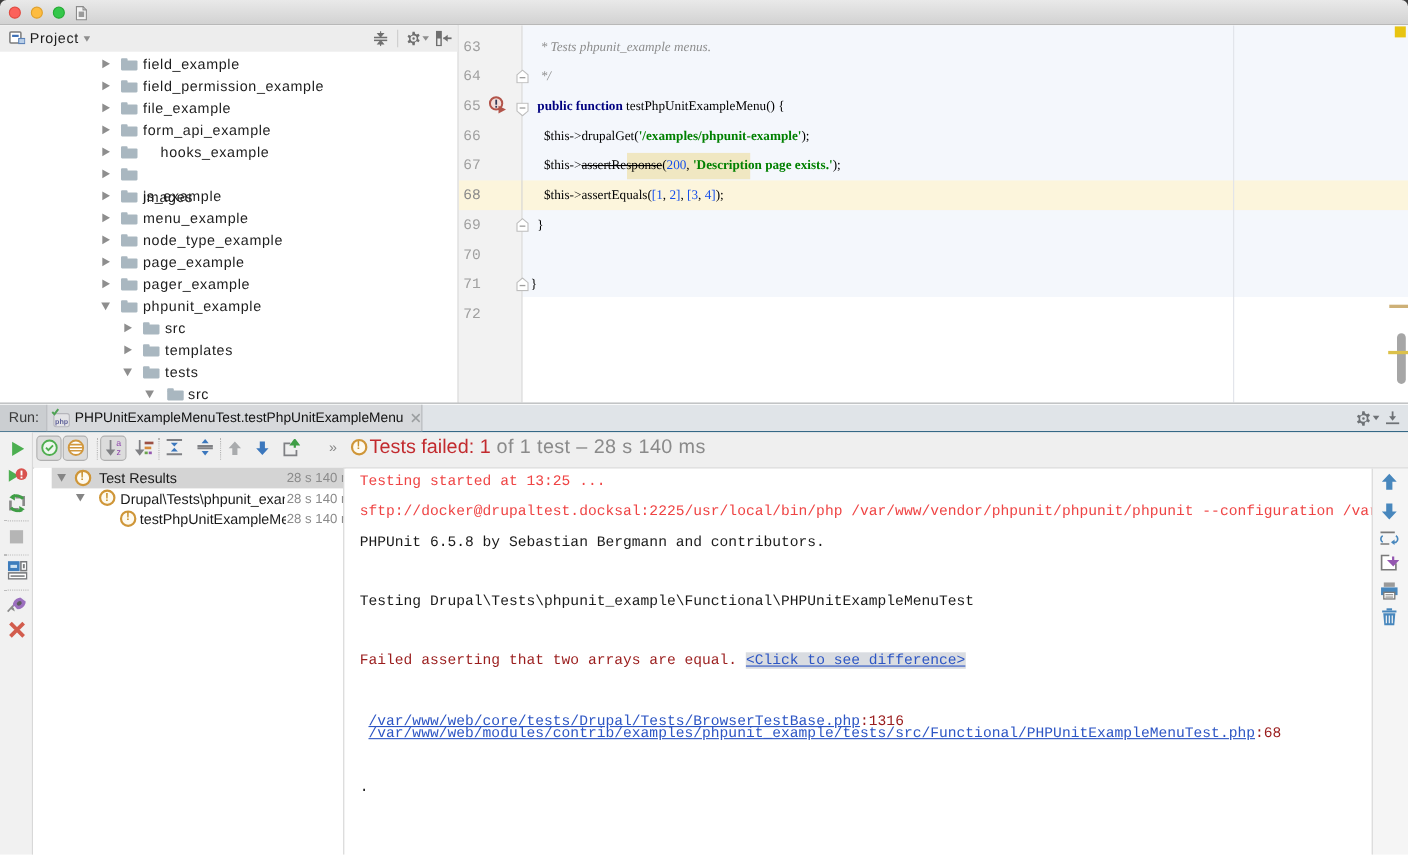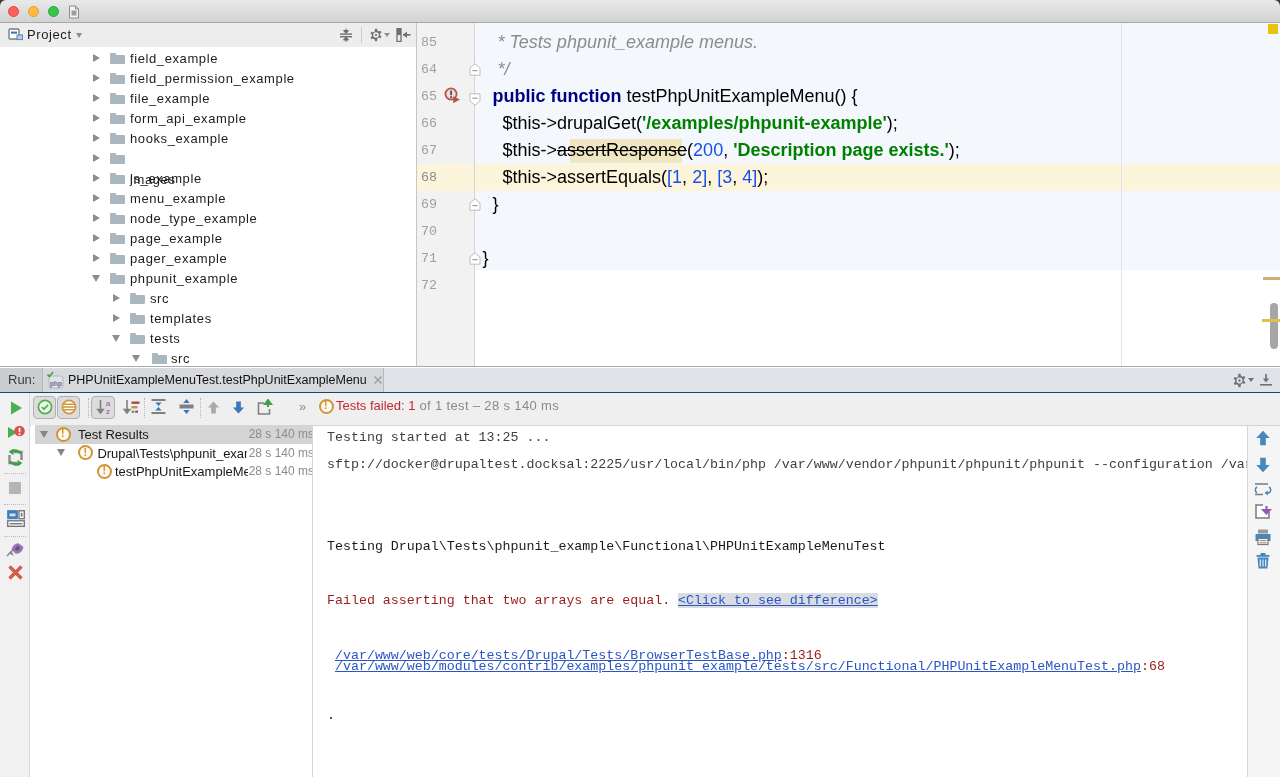--- a/index.html
+++ b/index.html
@@ -26,40 +26,40 @@
 .folder:before { content:""; position:absolute; left:0; top:0; width:6px; height:3px; background:#a9b7c0; border-radius:1px 1px 0 0; }
 .folder:after { content:""; position:absolute; left:0; top:2px; width:15px; height:9px; background:#a9b7c0; border-radius:1px; }
 
 
 #editor { left:417px; top:23px; width:863px; height:343px; background:#fff; overflow:hidden; }
 #gutter { position:absolute; left:0; top:0; width:57px; height:343px; background:#f2f2f2; }
 #gutter-line { position:absolute; left:57px; top:0; width:1px; height:343px; background:#d4d4d4; }
 #code-bg-blue { position:absolute; left:58px; top:0; width:805px; height:247px; background:#f4f7fc; }
 #caret-row { position:absolute; left:0; top:141px; width:863px; height:27px; background:#fcf5dc; }
 .lnum { position:absolute; width:30px; text-align:right; font-family:"Liberation Mono",monospace; font-size:13.3px; color:#a0a0a0; height:27px; line-height:27px; left:-10px; }
-.cline { position:absolute; left:65.5px; height:27px; line-height:27px; font-family:Liberation Sans, sans-serif; font-size:18px; color:#000; white-space:pre; }
+.cline { position:absolute; left:65.5px; height:27px; line-height:27px; font-family:Liberation Serif, serif; font-size:12px; color:#000; white-space:pre; }
 .kw { color:#000080; font-weight:bold; }
 .str { color:#008000; font-weight:bold; }
 .num { color:#1750eb; }
 .cmt { color:#8c8c8c; font-style:italic; }
 #margin-line { position:absolute; left:704px; top:0; width:1px; height:343px; background:#e0e3e9; }
 
 
 #runpanel { left:0; top:366px; width:1280px; height:411px; border-top:1px solid #a8abad; }
 #run-header { position:absolute; left:0; top:1px; width:1280px; height:25px; background:#e0e4e8; border-bottom:1px solid #0c4a6e; }
 #run-toolbar { position:absolute; left:0; top:26px; width:1280px; height:33px; background:#efefef; border-bottom:1px solid #d4d4d4; }
 #run-left { position:absolute; left:0; top:26px; width:30px; height:385px; background:#f1f1f1; border-right:1px solid #d8d8d8; }
 #run-tree { position:absolute; left:31px; top:58px; width:282px; height:353px; background:#fff; border-right:1px solid #d5d5d5; overflow:hidden; }
 #run-console { position:absolute; left:314px; top:59px; width:933px; height:352px; background:#fff; overflow:hidden; }
 #run-iconstrip { position:absolute; left:1247px; top:59px; width:33px; height:352px; background:#f5f5f5; border-left:1px solid #d8d8d8; }
 .cons-line { position:absolute; left:13px; height:27.2px; line-height:27.2px; font-family:"Liberation Mono",monospace; font-size:13.3px; color:#1a1a1a; white-space:pre; }
-.sysout { color:#404040; }
+.sysout { color:#ef4444; }
 .errout { color:#9a1c1c; }
 .clink { color:#2c55c4; text-decoration:underline; }
-.trow { position:absolute; left:4px; width:282px; height:18px; font-size:13px; color:#181818;text-align:center; }
+.trow { position:absolute; left:16px; width:282px; height:18px; font-size:13px; color:#181818;text-align:center; }
 .ttime { position:absolute; right:3px; top:0; height:18px; line-height:18px; font-size:12px; color:#8b8b8b; }
 .warnball { position:absolute; width:15px; height:15px; border-radius:50%; border:2.2px solid #cf9638; background:#fefaef; }
 .warnball:after { content:"!"; position:absolute; left:0; top:-0.5px; width:10.6px; height:11.5px; line-height:11.5px; text-align:center; font-size:10.5px; font-weight:bold; color:#c8922f; }
 .toolbtn { position:absolute; top:2.5px; width:23px; height:23px; background:#dcdcdc; border:1px solid #b0b0b0; border-radius:4px; }
 </style>
 </head>
 <body>
 <div id="root">
 
   <div class="abs" id="titlebar">
@@ -123,21 +123,21 @@
           <div class="ptext" style="left:130px;top:2.5px;">file_example</div>
         </div>
       <div class="prow" style="top:85px;">
           <div class="tri-r" style="left:93px;top:5.5px;"></div>
           <div class="folder" style="left:110px;top:4.5px;"></div>
           <div class="ptext" style="left:130px;top:2.5px;">form_api_example</div>
         </div>
       <div class="prow" style="top:105px;">
           <div class="tri-r" style="left:93px;top:5.5px;"></div>
           <div class="folder" style="left:110px;top:4.5px;"></div>
-          <div class="ptext" style="left:130px;top:2.5px;">hooks_example</div>
+          <div class="ptext" style="left:146px;top:2.5px;">hooks_example</div>
         </div>
       <div class="prow" style="top:125px;">
           <div class="tri-r" style="left:93px;top:5.5px;"></div>
           <div class="folder" style="left:110px;top:4.5px;"></div>
           <div class="ptext" style="left:130px;top:2.5px;margin-top:21px;">images</div>
         </div>
       <div class="prow" style="top:145px;">
           <div class="tri-r" style="left:93px;top:5.5px;"></div>
           <div class="folder" style="left:110px;top:4.5px;"></div>
           <div class="ptext" style="left:130px;top:2.5px;">js_example</div>
@@ -190,21 +190,21 @@
     </div>
   </div>
 
   <div class="abs" id="editor">
     <div id="gutter"></div>
     <div id="code-bg-blue"></div>
     <div id="caret-row"></div>
     <div id="gutter-line"></div>
     <div id="margin-line"></div>
     <div id="code-lines">
-      <div class="lnum" style="top:6px;">85</div>
+      <div class="lnum" style="top:6px;">63</div>
       <div class="lnum" style="top:33px;">64</div>
       <div class="lnum" style="top:60px;">65</div>
       <div class="lnum" style="top:87px;">66</div>
       <div class="lnum" style="top:114px;">67</div>
       <div class="lnum" style="top:141px; color:#8a8a8a;">68</div>
       <div class="lnum" style="top:168px;">69</div>
       <div class="lnum" style="top:195px;">70</div>
       <div class="lnum" style="top:222px;">71</div>
       <div class="lnum" style="top:249px;">72</div>
       <div class="abs" style="left:153.3px; top:115.5px; width:112px; height:24px; background:#f0e7c2;"></div>
@@ -315,21 +315,21 @@
       </svg>
       <svg class="abs" style="left:231px; top:6.5px;" width="15" height="15" viewBox="0 0 16 16">
         <path d="M8 14.5 L14 8 H10.5 V1.5 H5.5 V8 H2 Z" fill="#3b77bd"></path>
       </svg>
       <svg class="abs" style="left:255.5px; top:5.5px;" width="17" height="17" viewBox="0 0 17 17">
         <path d="M13.5 10 V15 H2.5 V4 H8" fill="none" stroke="#7f8084" stroke-width="1.6"></path>
         <path d="M12 8 V2 M12 1 L9 5 H15 Z" stroke="#3f9e46" stroke-width="2" fill="#3f9e46"></path>
       </svg>
       <div class="abs" style="left:299px; top:4px; height:20px; line-height:20px; font-size:13px; color:#8a8a8a;">»</div>
       <div class="warnball" style="left:318.5px; top:5.5px;"></div>
-      <div class="abs" style="left:336px; top:3px; height:20px; line-height:20px; font-size:13px; color:#c22a2e; white-space:pre;">Tests failed: 1<span style="color:#8a8a8a; letter-spacing:0.35px;"> of 1 test – 28 s 140 ms</span></div>
+      <div class="abs" style="left:336px; top:3px; height:20px; line-height:20px; font-size:18px; color:#c22a2e; white-space:pre;">Tests failed: 1<span style="color:#8a8a8a; letter-spacing:0.35px;"> of 1 test – 28 s 140 ms</span></div>
     </div>
     <div id="run-left">
       <svg class="abs" style="left:8px; top:7px;" width="16" height="16" viewBox="0 0 16 16">
         <path d="M3 1.5 L14 8 L3 14.5 Z" fill="#4caf50"></path>
       </svg>
       <svg class="abs" style="left:6px; top:31px;" width="20" height="18" viewBox="0 0 20 18">
         <path d="M2 3 L11 8.5 L2 14 Z" fill="#4caf50"></path>
         <circle cx="13.5" cy="7" r="5.3" fill="#d9534f"></circle>
         <rect x="12.7" y="3.8" width="1.7" height="4.4" fill="#fff"></rect>
         <rect x="12.7" y="9.3" width="1.7" height="1.6" fill="#fff"></rect>
@@ -380,20 +380,21 @@
       </div>
       <div class="trow" style="top:37.4px; height:18.7px;">
         <div class="warnball" style="left:62px; top:1.5px;"></div>
         <div class="abs" style="left:80px; top:0; height:19px; line-height:19px; font-size:13px; width:133px; overflow:hidden; white-space:nowrap;">testPhpUnitExampleMenu</div>
         <div class="ttime" style="height:19px; line-height:19px;">28 s 140 ms</div>
       </div>
     </div>
     <div id="run-console">
       <div class="cons-line sysout" style="top:-1.8px;">Testing started at 13:25 ...</div>
       <div class="cons-line sysout" style="top:25.4px;">sftp://docker@drupaltest.docksal:2225/usr/local/bin/php /var/www/vendor/phpunit/phpunit/phpunit --configuration /var/www/phpunit.xml</div>
+      <div class="cons-line" style="top:52.6px;">PHPUnit 6.5.8 by Sebastian Bergmann and contributors.</div>
       <div class="cons-line" style="top:161.4px;"><span class="errout">Failed asserting that two arrays are equal.</span> <span class="clink" style="background:#d9dce1;">&lt;Click to see difference&gt;</span></div>
       <div class="cons-line" style="top:107px;">Testing Drupal\Tests\phpunit_example\Functional\PHPUnitExampleMenuTest</div>
       <div class="cons-line" style="top:215.8px;"> <span class="clink">/var/www/web/core/tests/Drupal/Tests/BrowserTestBase.php</span><span class="errout">:1316</span></div>
       <div class="cons-line" style="top:227px;"> <span class="clink">/var/www/web/modules/contrib/examples/phpunit_example/tests/src/Functional/PHPUnitExampleMenuTest.php</span><span class="errout">:68</span></div>
       <div class="cons-line" style="top:276px;">.</div>
     </div>
     <div id="run-iconstrip">
       <svg class="abs" style="left:6px; top:3px;" width="18" height="18" viewBox="0 0 16 16">
         <path d="M8 1.5 L14 8 H10.5 V14.5 H5.5 V8 H2 Z" fill="#4887bd"></path>
       </svg>

